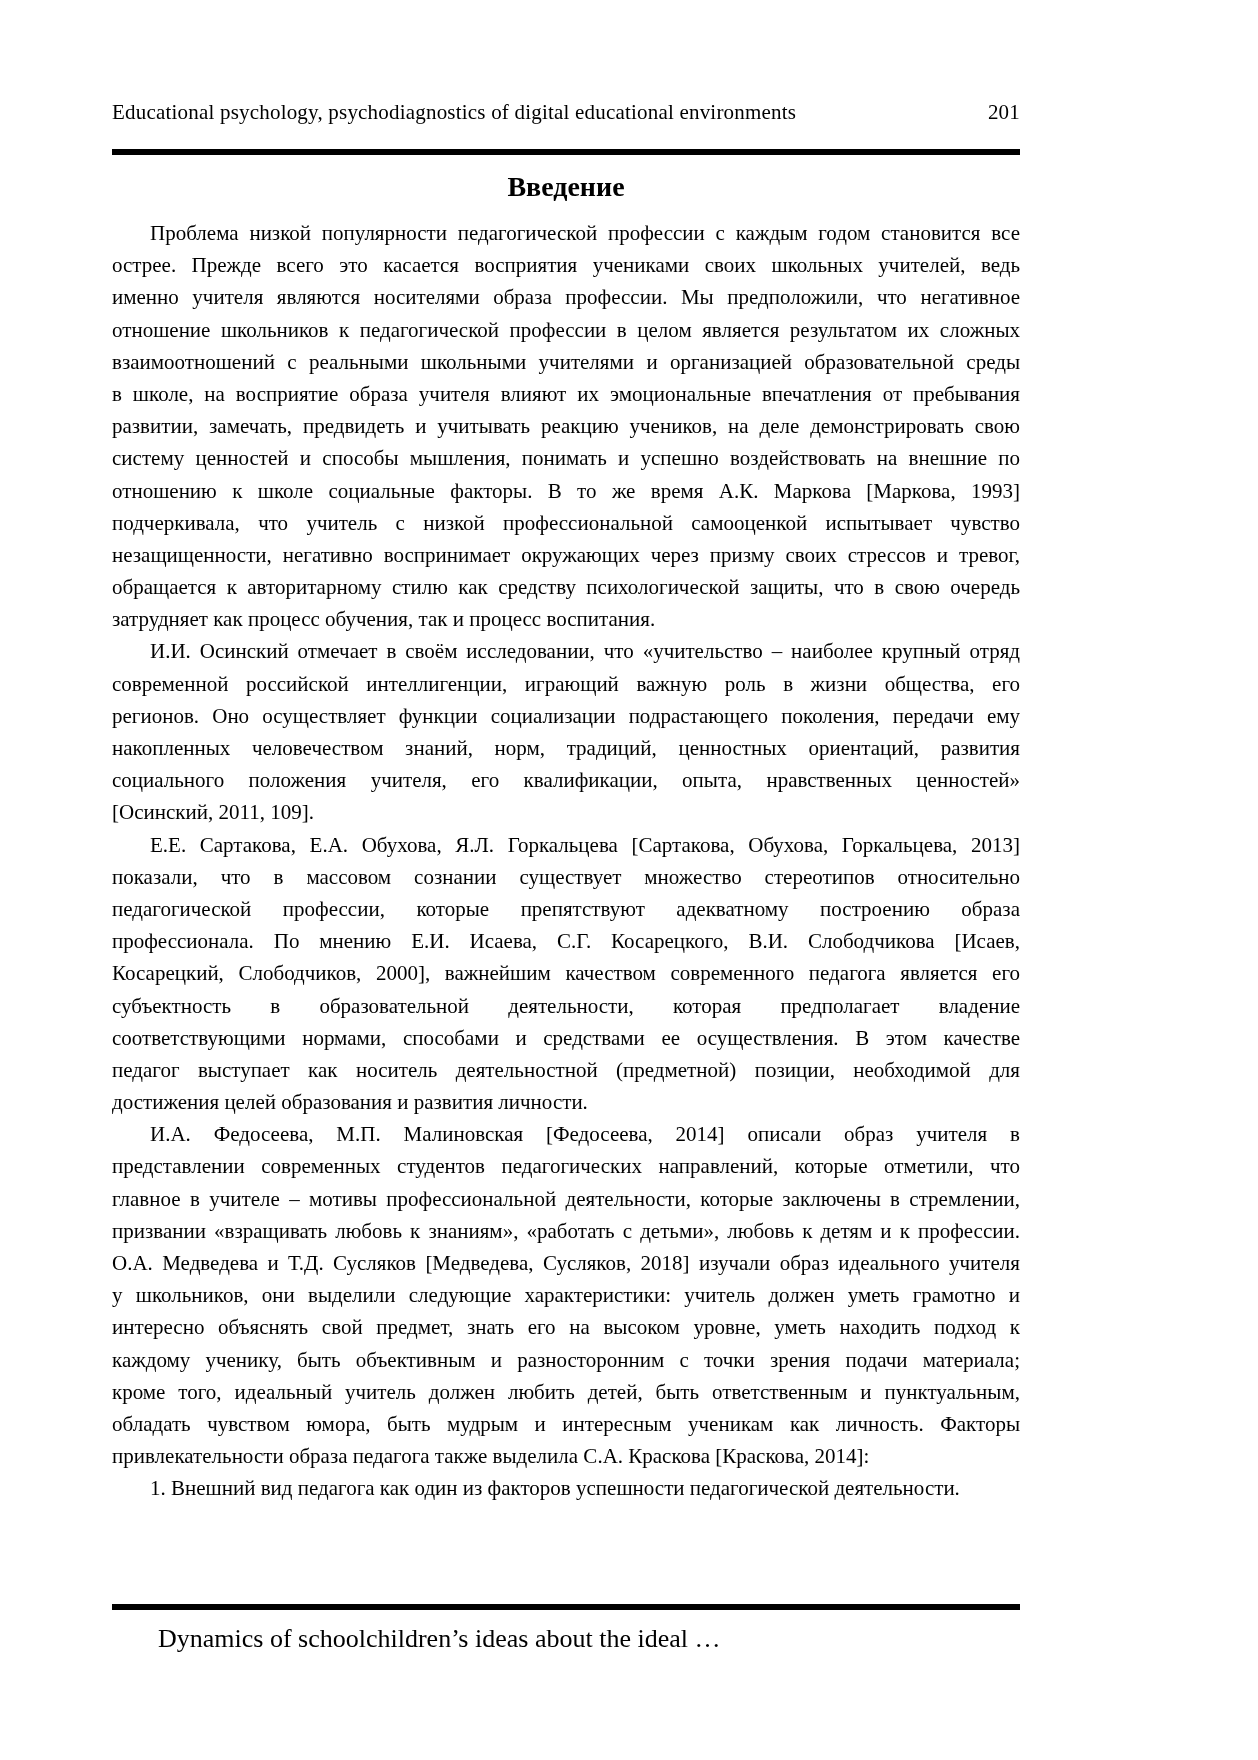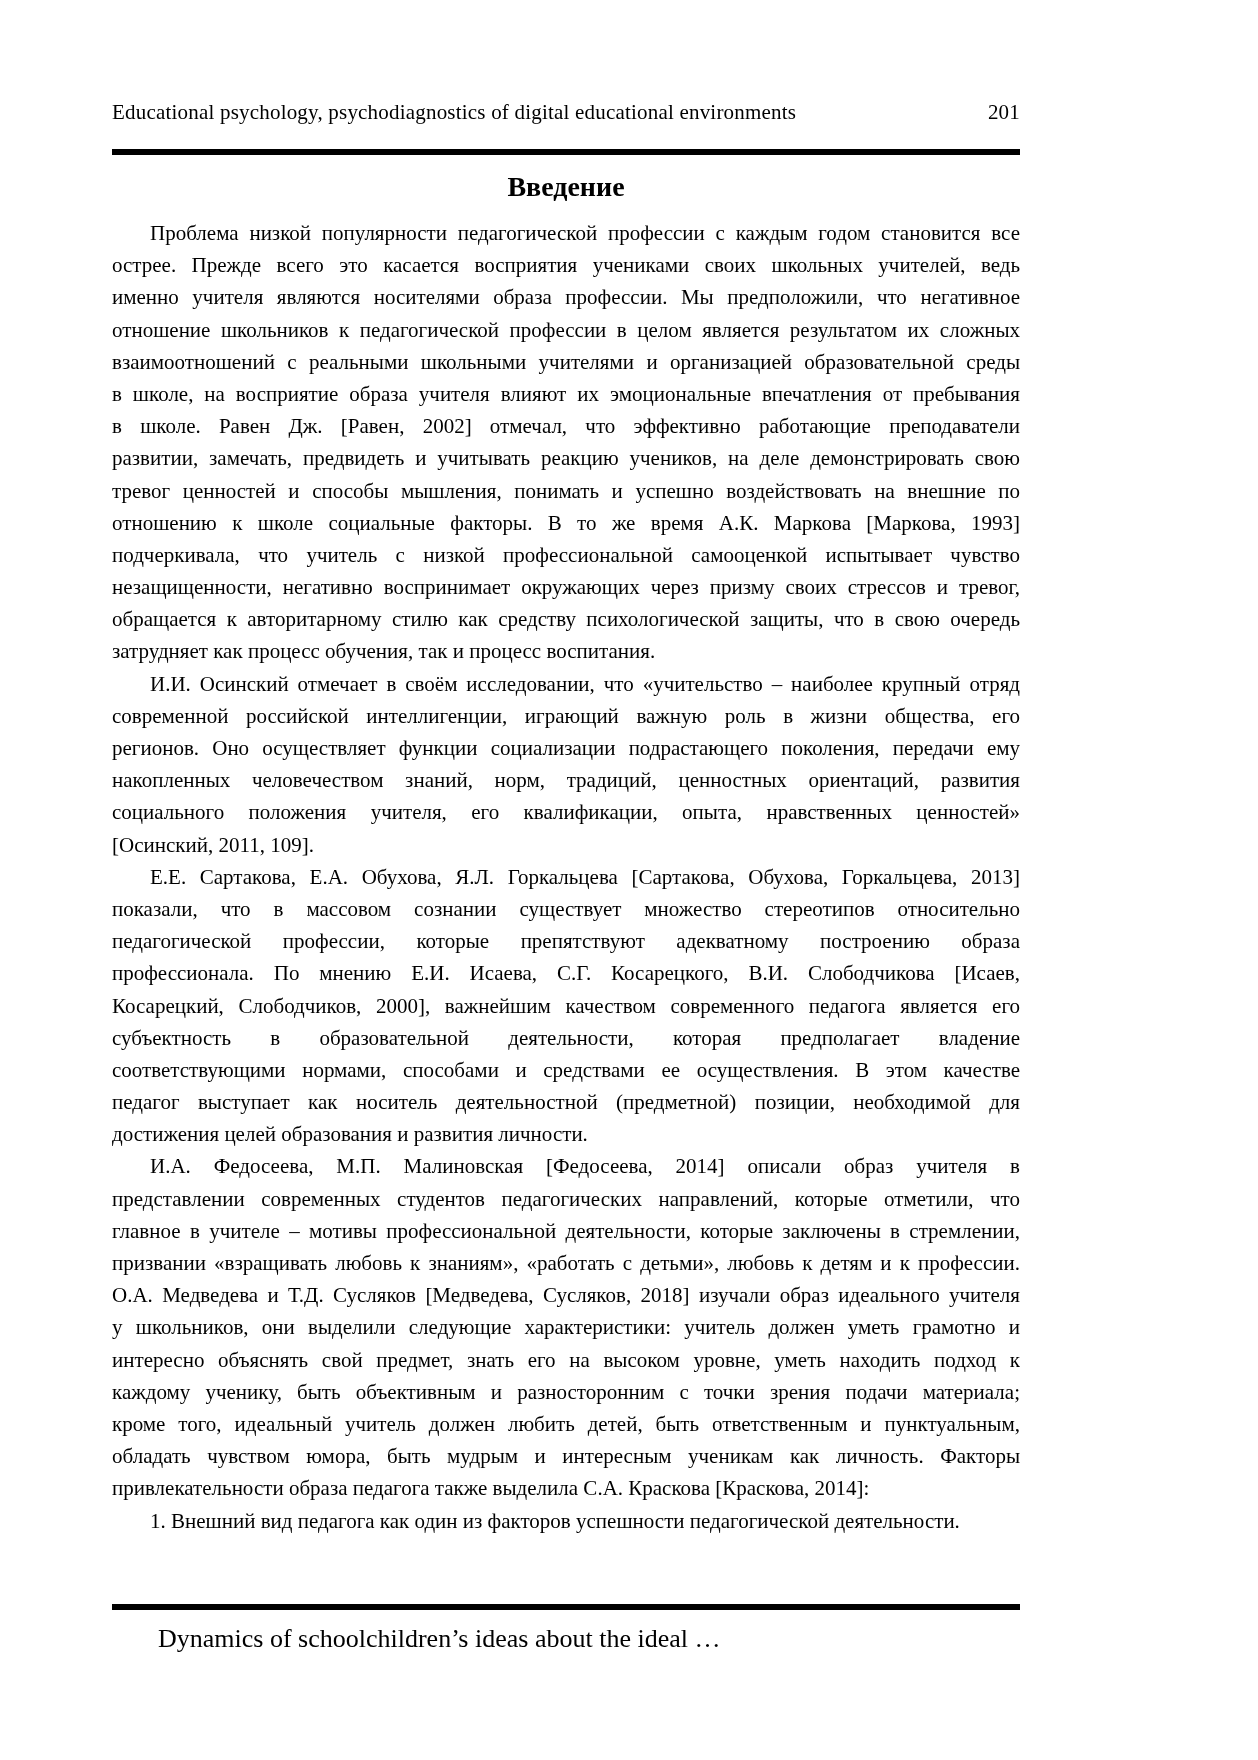--- a/index.html
+++ b/index.html
@@ -91,23 +91,22 @@
   <h1 class="section-title margins">Введение</h1>
 
   <div class="body-text margins" id="body-text">
       <div class="para">
         <div class="line first">Проблема низкой популярности педагогической профессии с каждым годом становится все</div>
         <div class="line">острее. Прежде всего это касается восприятия учениками своих школьных учителей, ведь</div>
         <div class="line">именно учителя являются носителями образа профессии. Мы предположили, что негативное</div>
         <div class="line">отношение школьников к педагогической профессии в целом является результатом их сложных</div>
         <div class="line">взаимоотношений с реальными школьными учителями и организацией образовательной среды</div>
         <div class="line">в школе, на восприятие образа учителя влияют их эмоциональные впечатления от пребывания</div>
-        <div class="line">в школе. Равен Дж. [Равен, 2002] отмечал, что эффективно работающие преподаватели</div>
         <div class="line">развитии, замечать, предвидеть и учитывать реакцию учеников, на деле демонстрировать свою</div>
-        <div class="line">тревог ценностей и способы мышления, понимать и успешно воздействовать на внешние по</div>
+        <div class="line">систему ценностей и способы мышления, понимать и успешно воздействовать на внешние по</div>
         <div class="line">отношению к школе социальные факторы. В то же время А.К. Маркова [Маркова, 1993]</div>
         <div class="line">подчеркивала, что учитель с низкой профессиональной самооценкой испытывает чувство</div>
         <div class="line">незащищенности, негативно воспринимает окружающих через призму своих стрессов и тревог,</div>
         <div class="line">обращается к авторитарному стилю как средству психологической защиты, что в свою очередь</div>
         <div class="line last">затрудняет как процесс обучения, так и процесс воспитания.</div>
       </div>
       <div class="para">
         <div class="line first">И.И. Осинский отмечает в своём исследовании, что «учительство – наиболее крупный отряд</div>
         <div class="line">современной российской интеллигенции, играющий важную роль в жизни общества, его</div>
         <div class="line">регионов. Оно осуществляет функции социализации подрастающего поколения, передачи ему</div>

